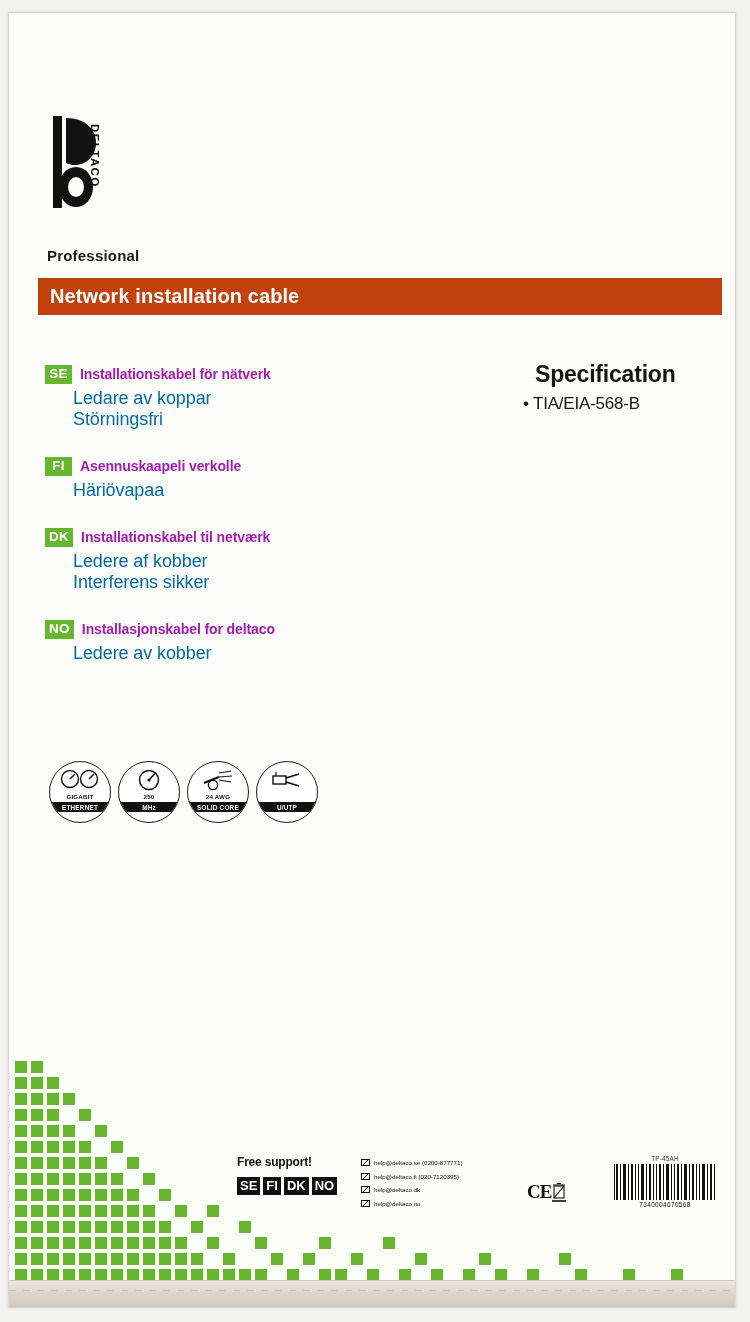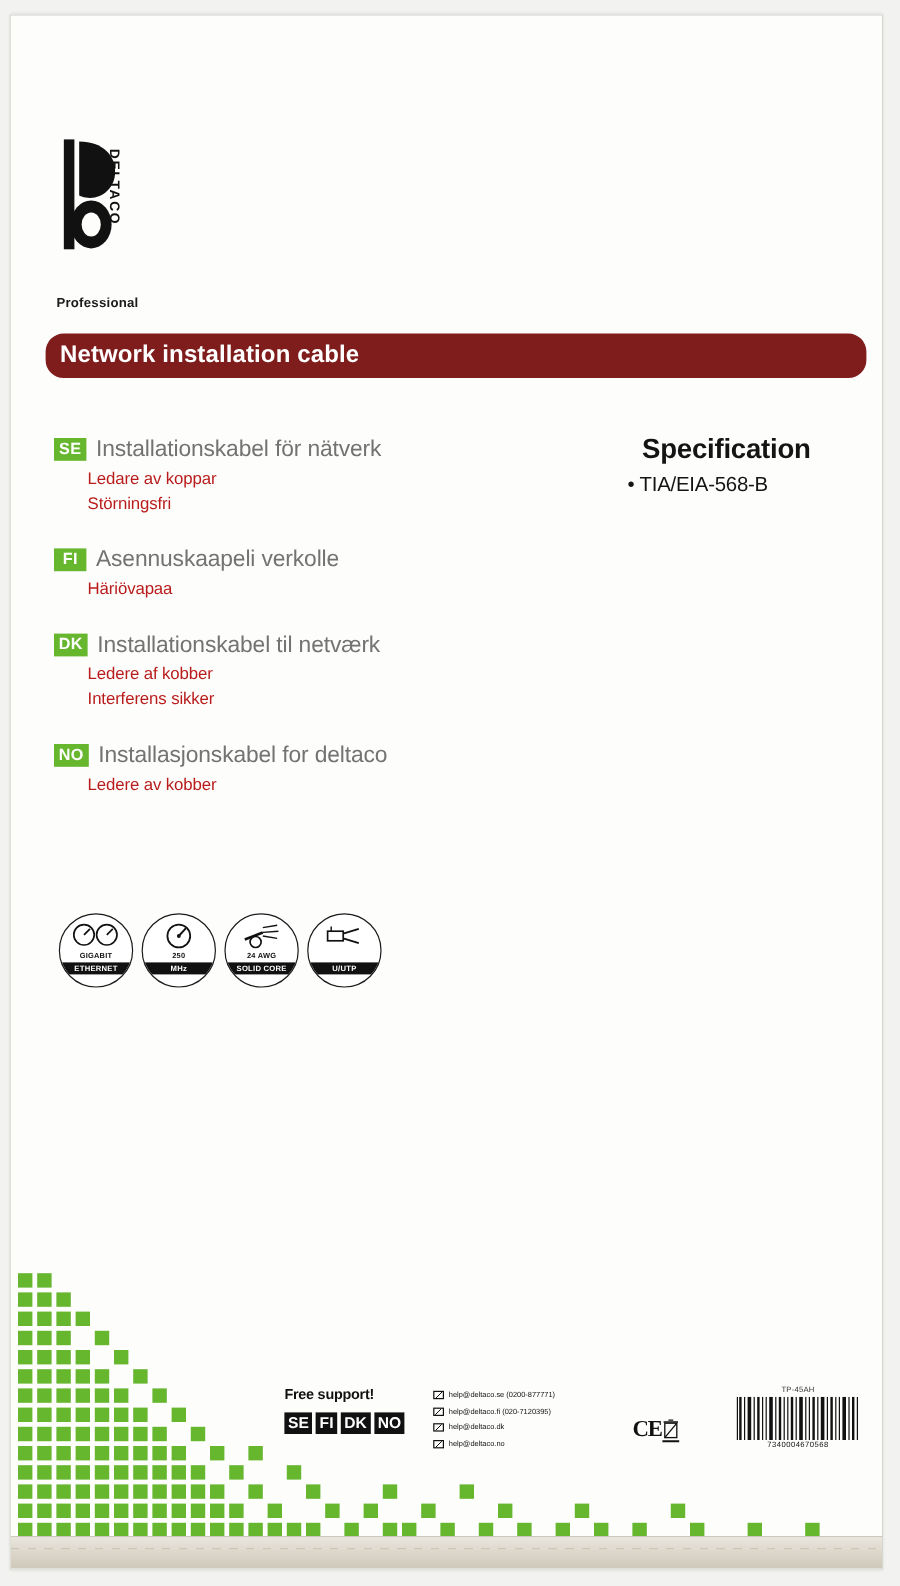--- a/index.html
+++ b/index.html
@@ -76,33 +76,32 @@
     transform-origin: left top;
     transform: rotate(90deg);
     white-space: nowrap;
   }
 
   
   .professional {
     position: absolute;
     left: 38px;
     top: 234px;
-    font-size: 11px;
+    font-size: 15px;
     font-weight: bold;
     color: #1a1a1a;
     letter-spacing: .2px;
   }
   .greenbar {
     position: absolute;
     left: 29px;
     top: 265px;
     width: 684px;
     height: 37px;
-    background: #7f1d1d;
-    border-radius: 15px;
+    background: #c2410c;
   }
   .greenbar-text {
     position: absolute;
     left: 12px;
     top: 7px;
     font-size: 20px;
     font-weight: bold;
     color: #ffffff;
     letter-spacing: .1px;
   }
@@ -127,29 +126,29 @@
     color: #ffffff;
     font-size: 13.5px;
     font-weight: bold;
     line-height: 16px;
     padding: 1px 4px 2px 4px;
     min-width: 19px;
     text-align: center;
     letter-spacing: .3px;
   }
   .lang-title {
-    font-size: 19px;
-    font-weight: normal;
-    color: #737373;
+    font-size: 14px;
+    font-weight: bold;
+    color: #a21caf;
     line-height: 19px;
     letter-spacing: -.1px;
   }
   .lang-line {
-    font-size: 14px;
-    color: #b91c1c;
+    font-size: 18px;
+    color: #0369a1;
     line-height: 21px;
     margin-left: 28px;
     letter-spacing: -.1px;
   }
 
   
   .spec {
     position: absolute;
     left: 478px;
     top: 348px;

